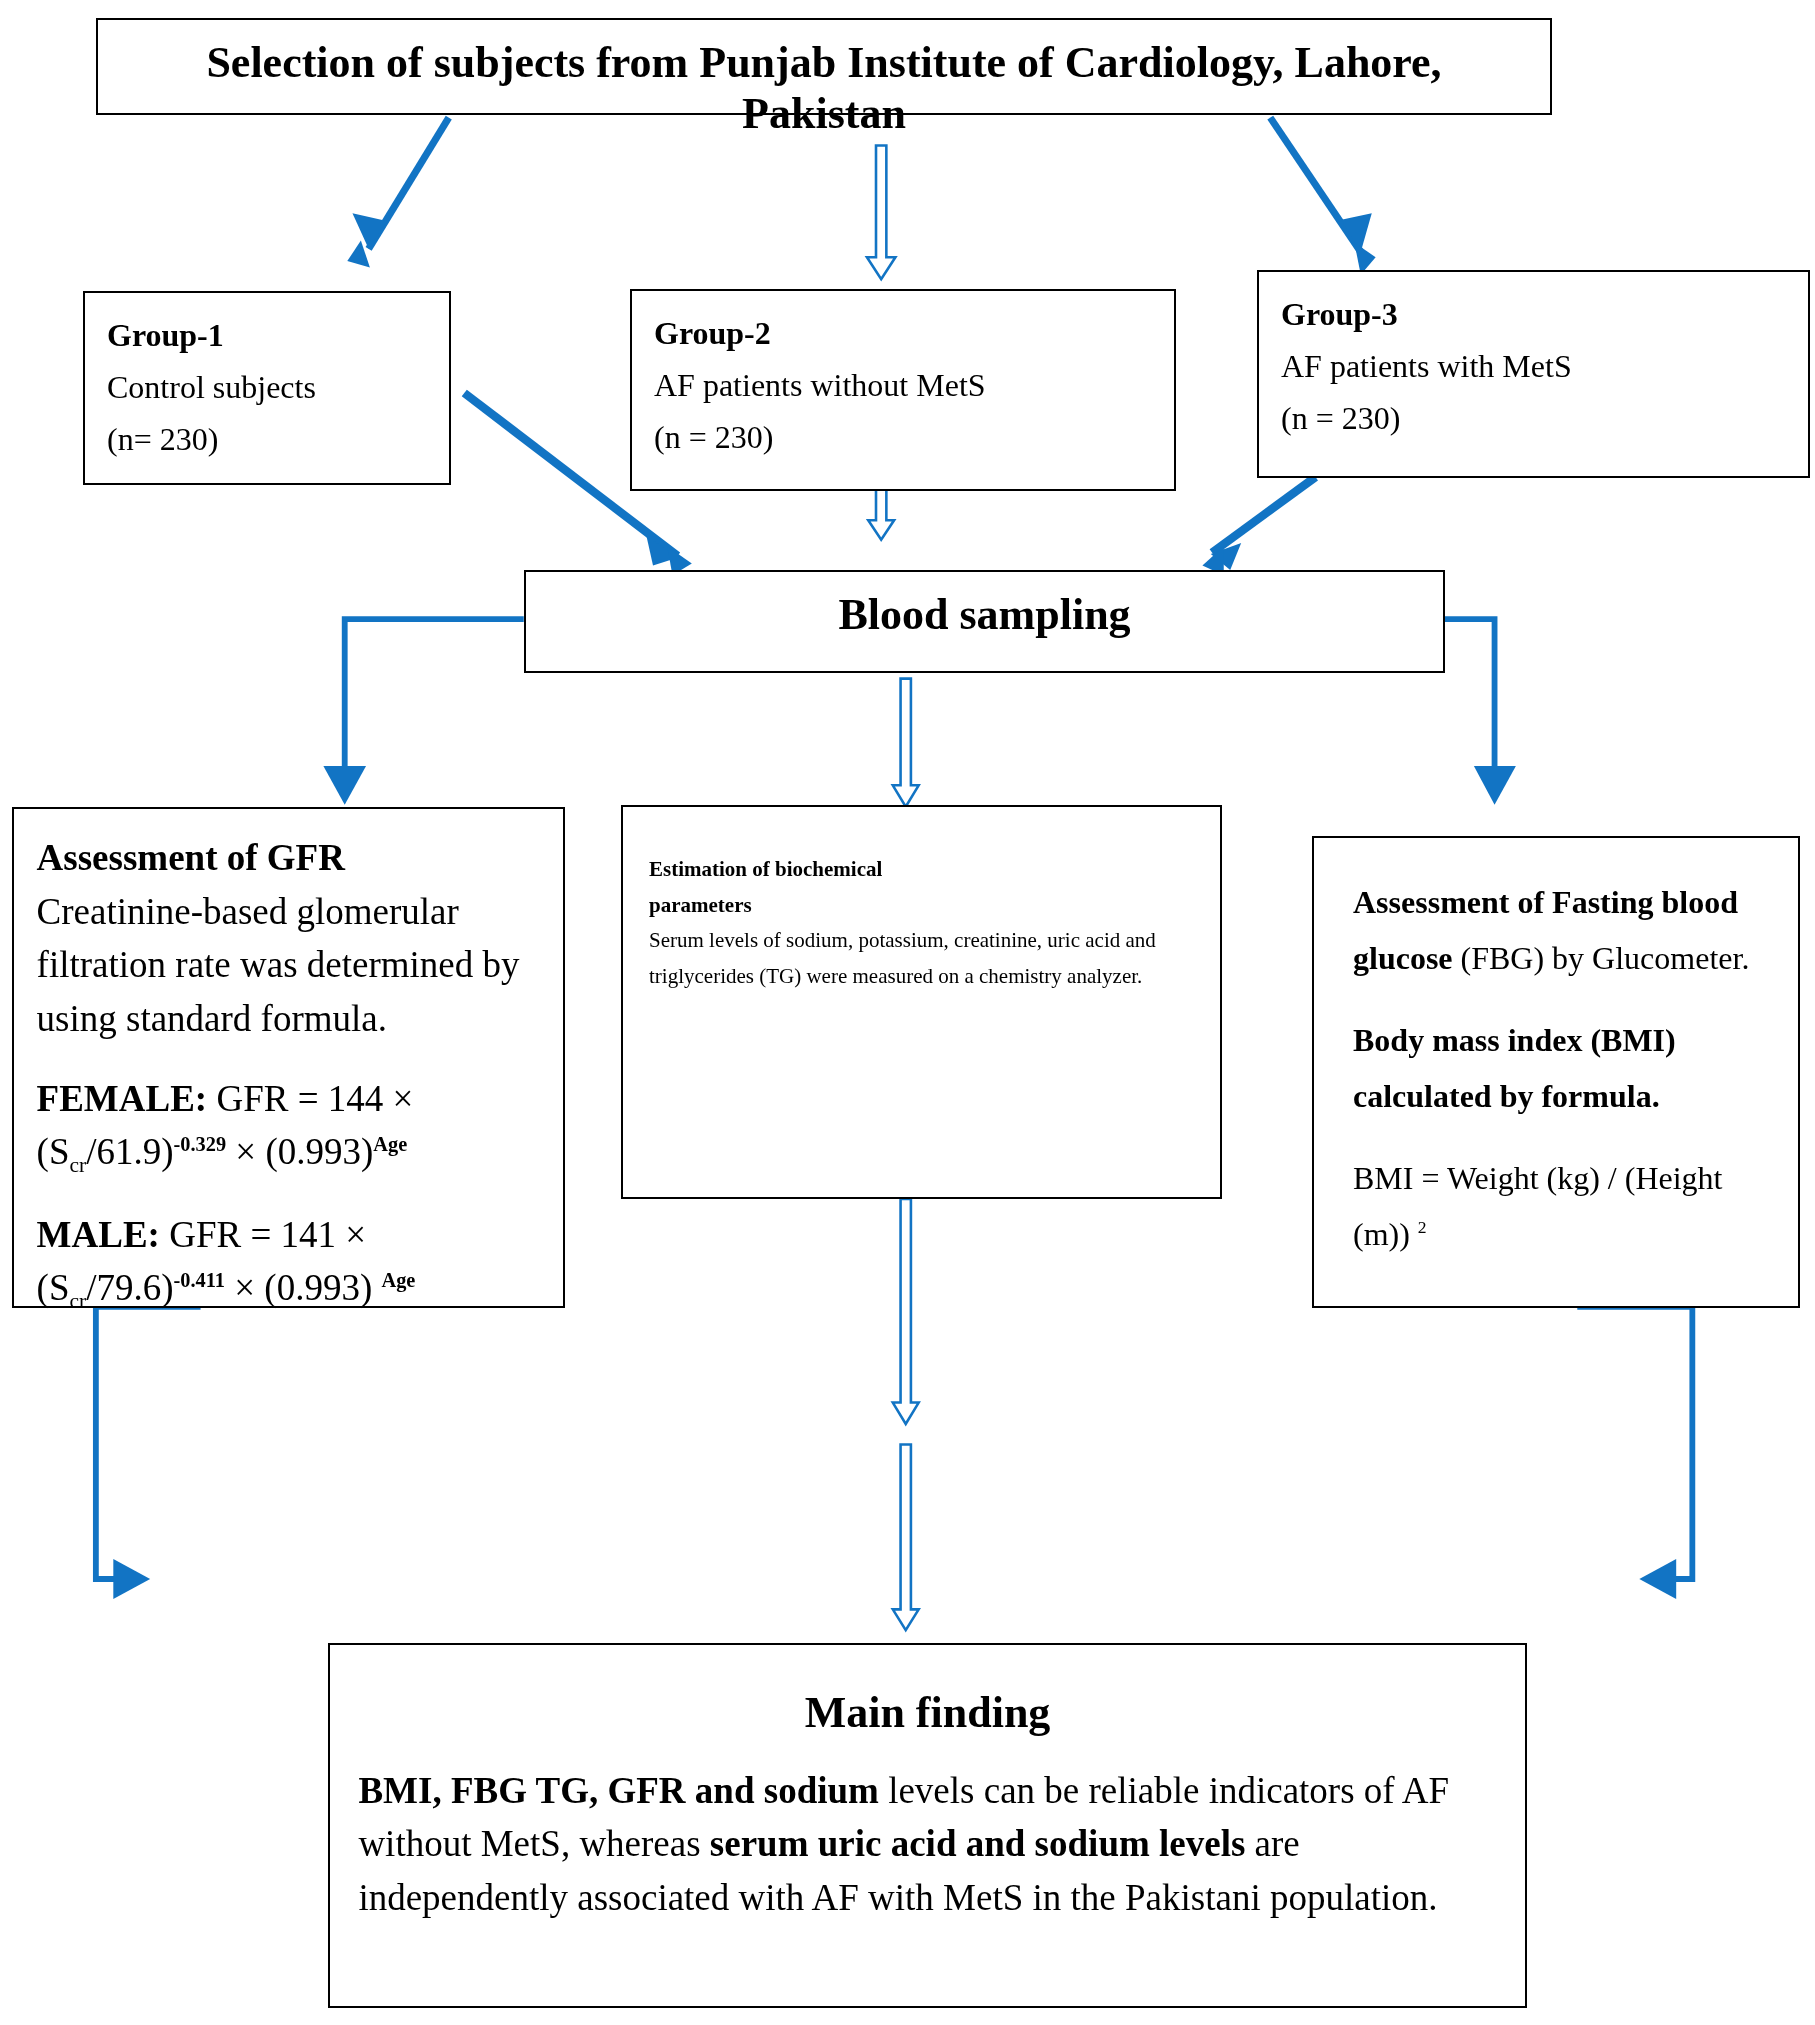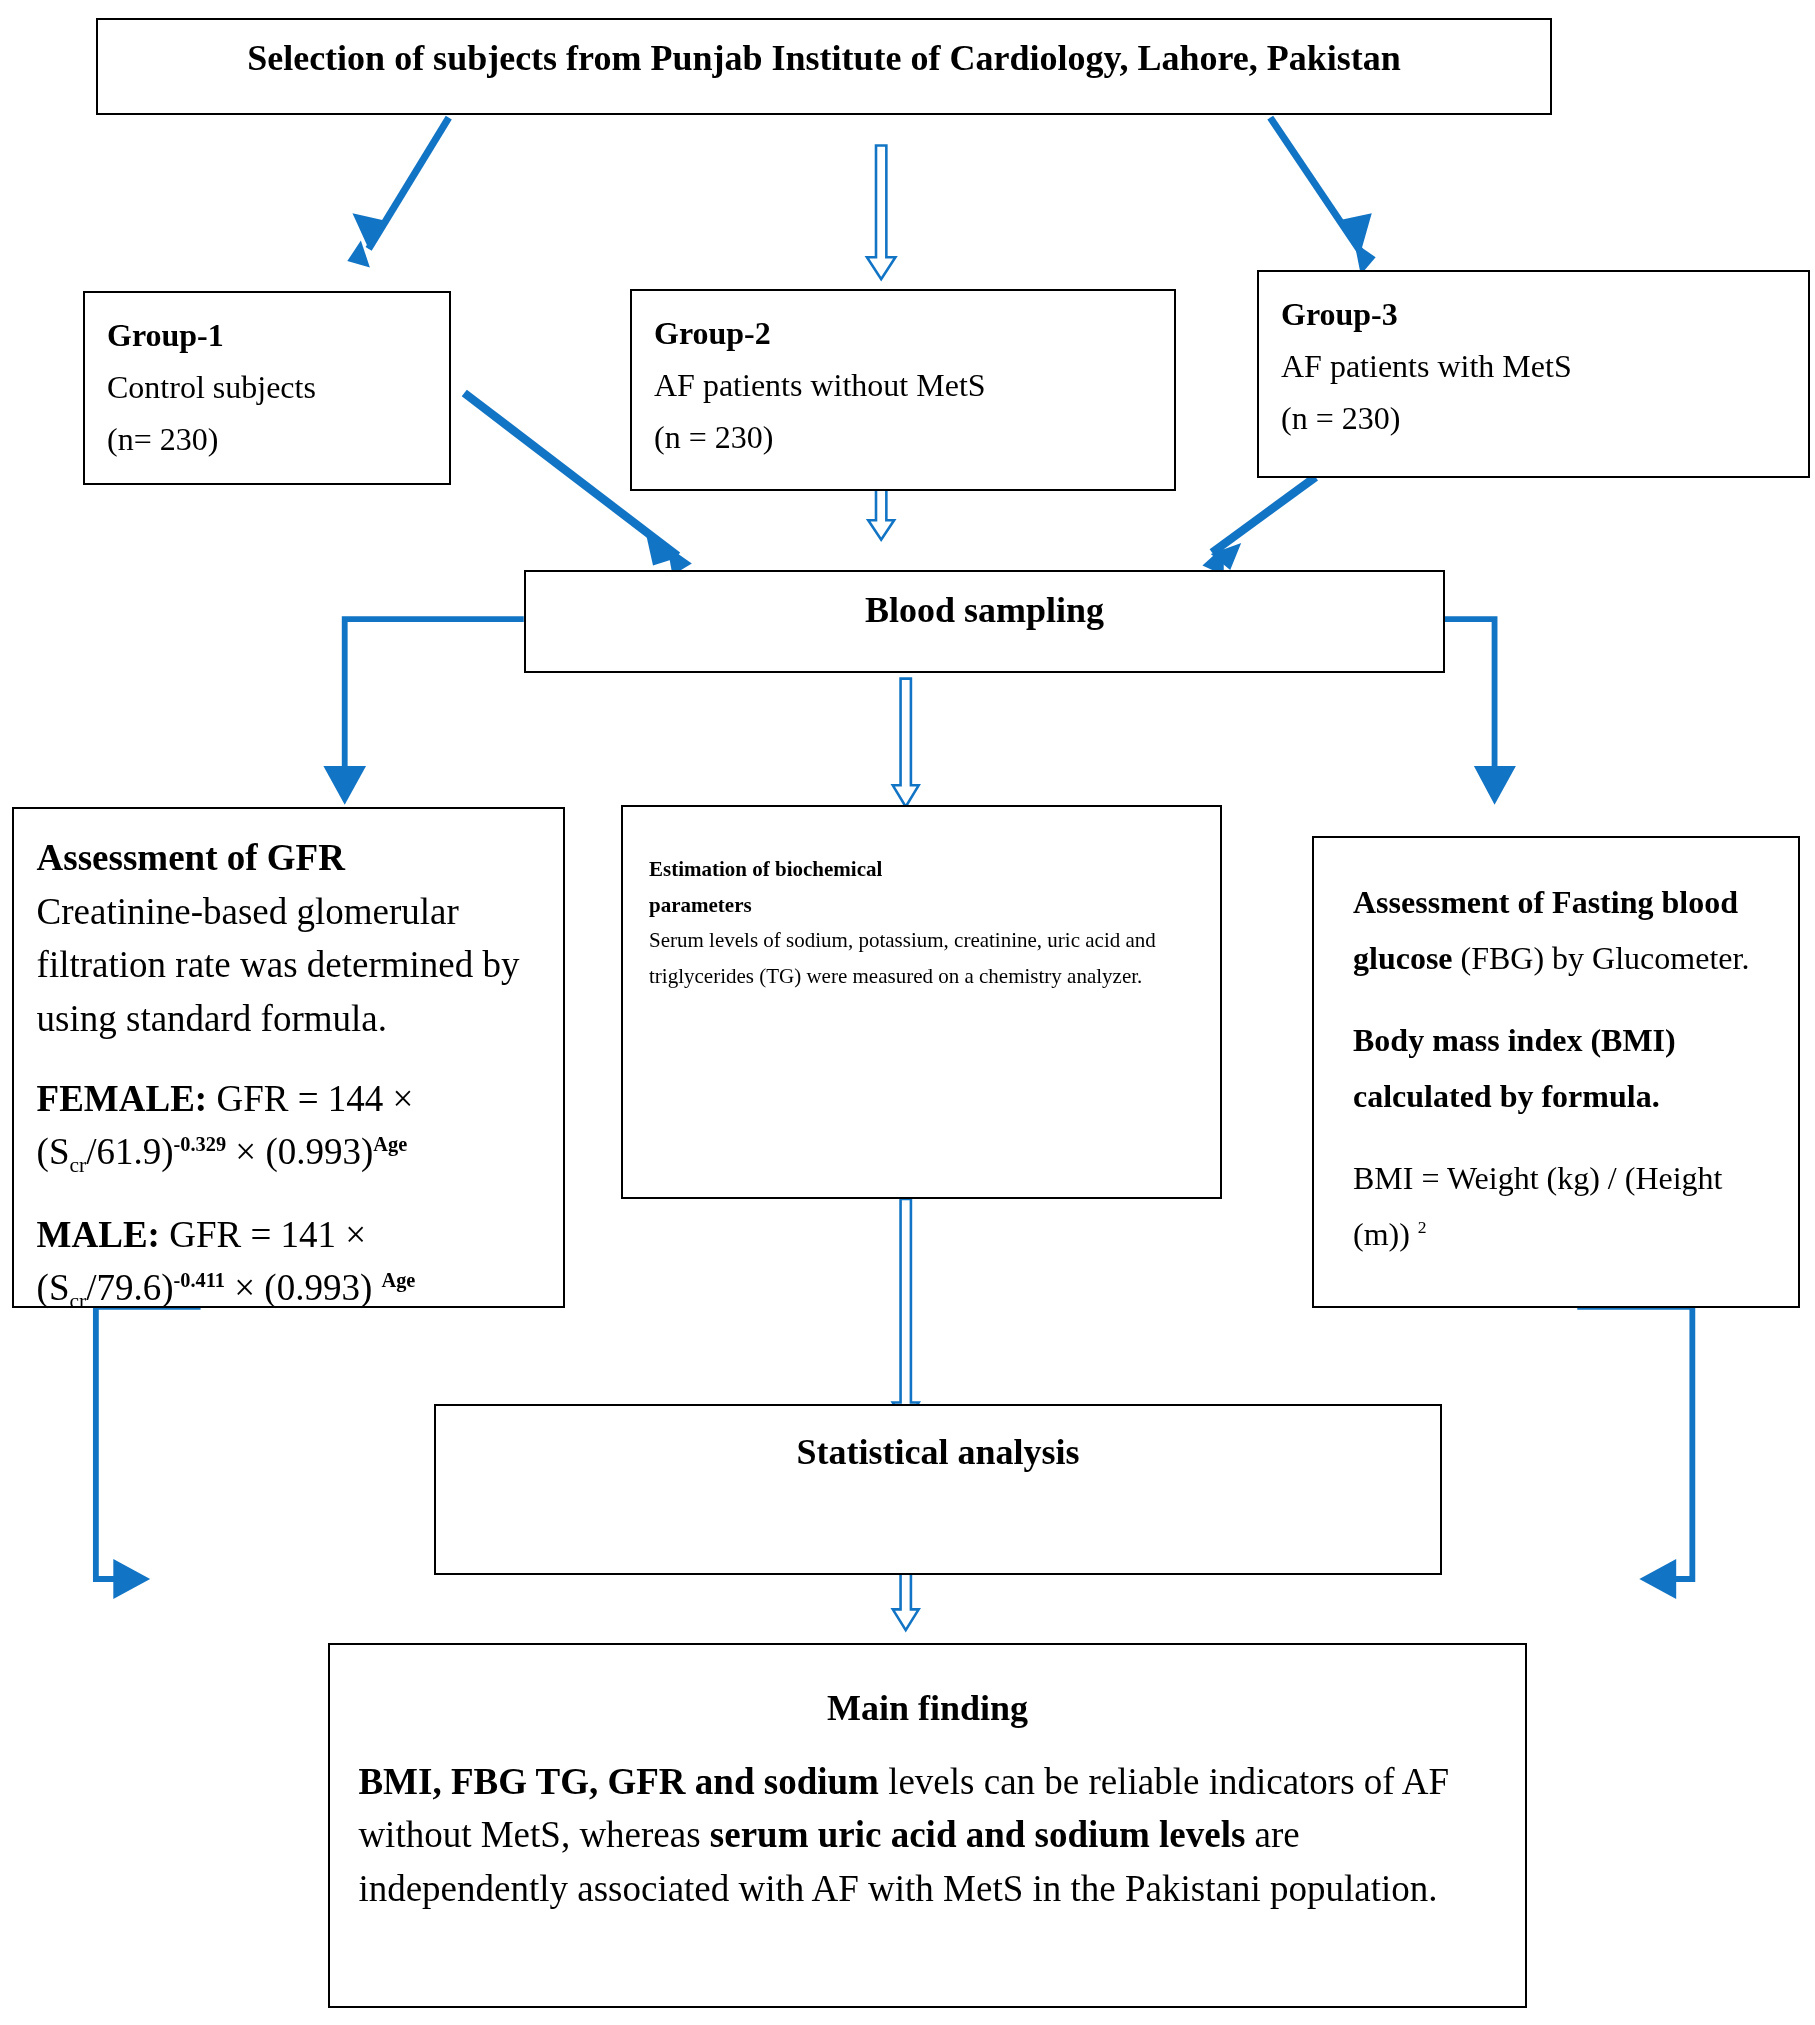--- a/index.html
+++ b/index.html
@@ -11,21 +11,21 @@
   .ttl{font-weight:bold;}
   svg.conn{position:absolute;left:0;top:0;width:1816px;height:2025px;pointer-events:none;}
   .ln{stroke:#1274c4;fill:none;}
   .ln-s{stroke:#1274c4;stroke-width:9;fill:none;}
   .hollowthin{fill:none;stroke:#1274c4;stroke-width:4;}
   .fillblue{fill:#1274c4;}
   .t1{font-size:37px;line-height:1.45;}
   .t2{font-size:32px;line-height:1.62;}
   .t3{font-size:21px;line-height:1.70;}
   .t4{font-size:32px;line-height:1.75;}
-  .big{font-size:36px;}
+  .big{font-size:44px;}
   .sup{font-size:0.55em;vertical-align:super;}
   .sub{font-size:0.58em;vertical-align:sub;}
   .gap{height:26px;}
 </style>
 </head>
 <body>
 
 <div id="canvas">
 
   <svg class="conn" viewBox="0 0 2809 3133">
@@ -159,23 +159,20 @@
       </div>
       <div class="gap"></div>
       <div class="t4 ttl">Body mass index (BMI) calculated by formula.</div>
       <div class="gap"></div>
       <div class="t4">
         <span>BMI = Weight (kg) / (Height (m)) </span><span class="sup">2</span>
       </div>
     </div>
   </div>
 
-  <div class="box ctr" style="left:434px;top:1404px;width:1008px;height:171px;">
-    <div class="pad ttl big" style="text-align:center;width:100%;padding-top:24.6px;">Statistical analysis</div>
-  </div>
 
   <div class="box" style="left:328px;top:1643px;width:1199px;height:365px;">
     <div class="pad" style="padding:24.6px 28.4px;">
       <div class="ttl big" style="text-align:center;margin-top:17px;">Main finding</div>
       <div class="gap"></div>
       <div class="t1">
         <b>BMI, FBG TG, GFR and sodium</b><span> levels can be reliable indicators of AF without MetS, whereas </span><b>serum uric acid and sodium levels</b><span> are independently associated with AF with MetS in the Pakistani population.</span>
       </div>
     </div>
   </div>

